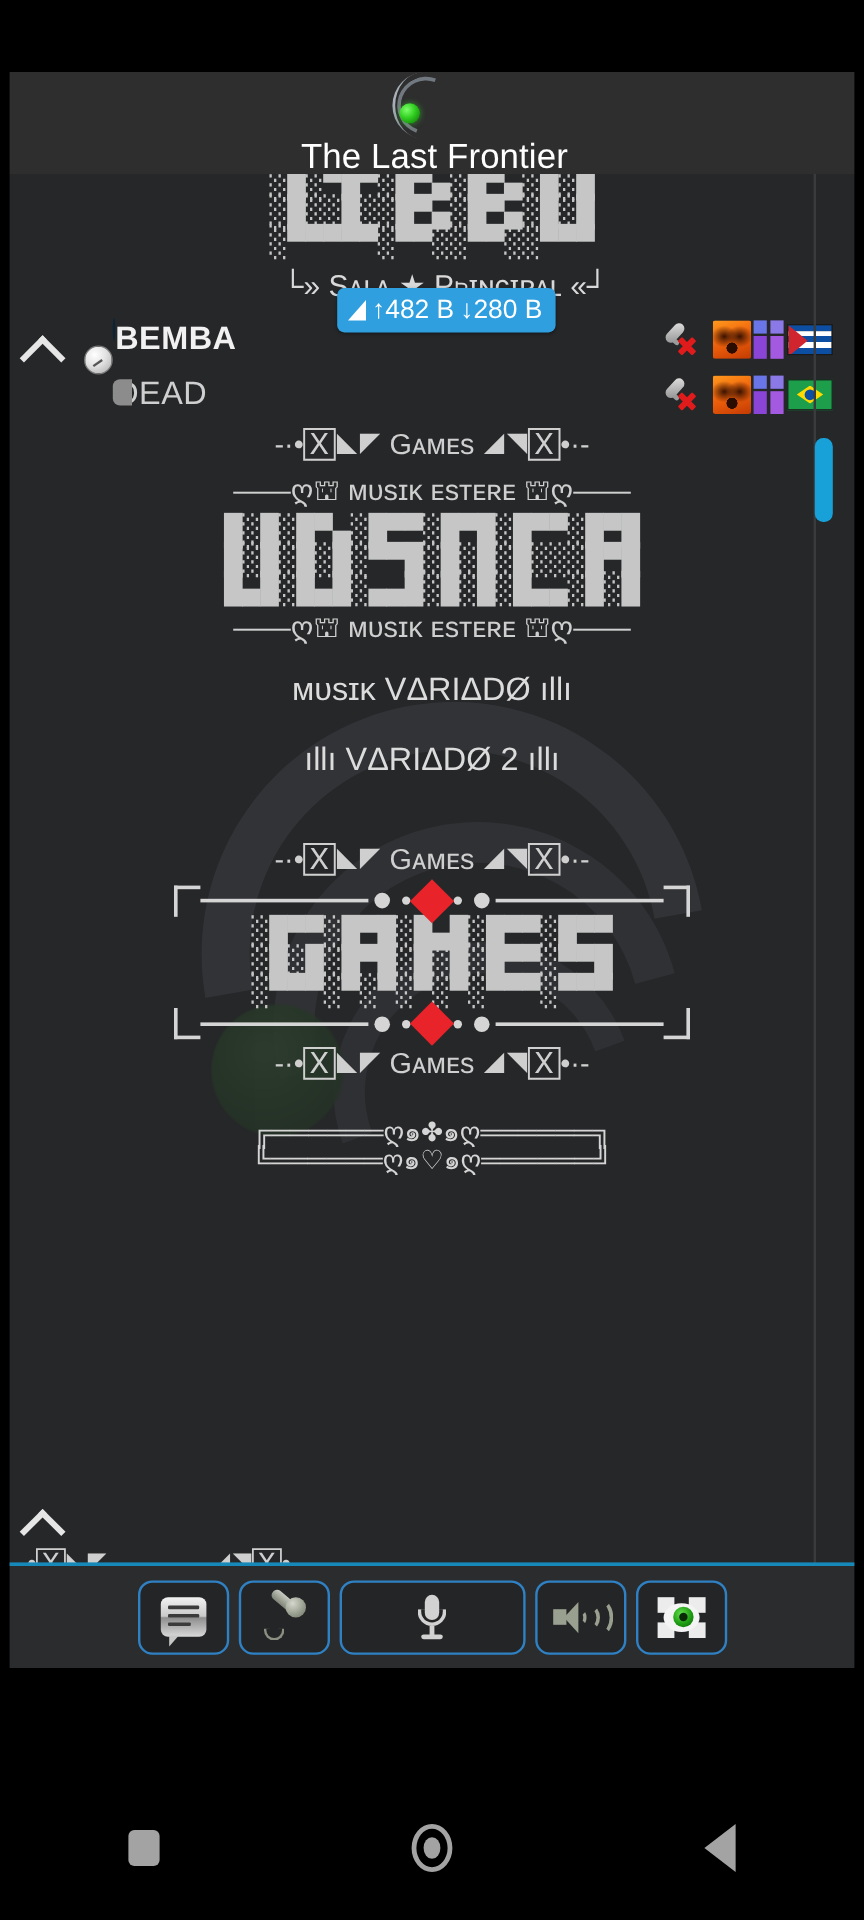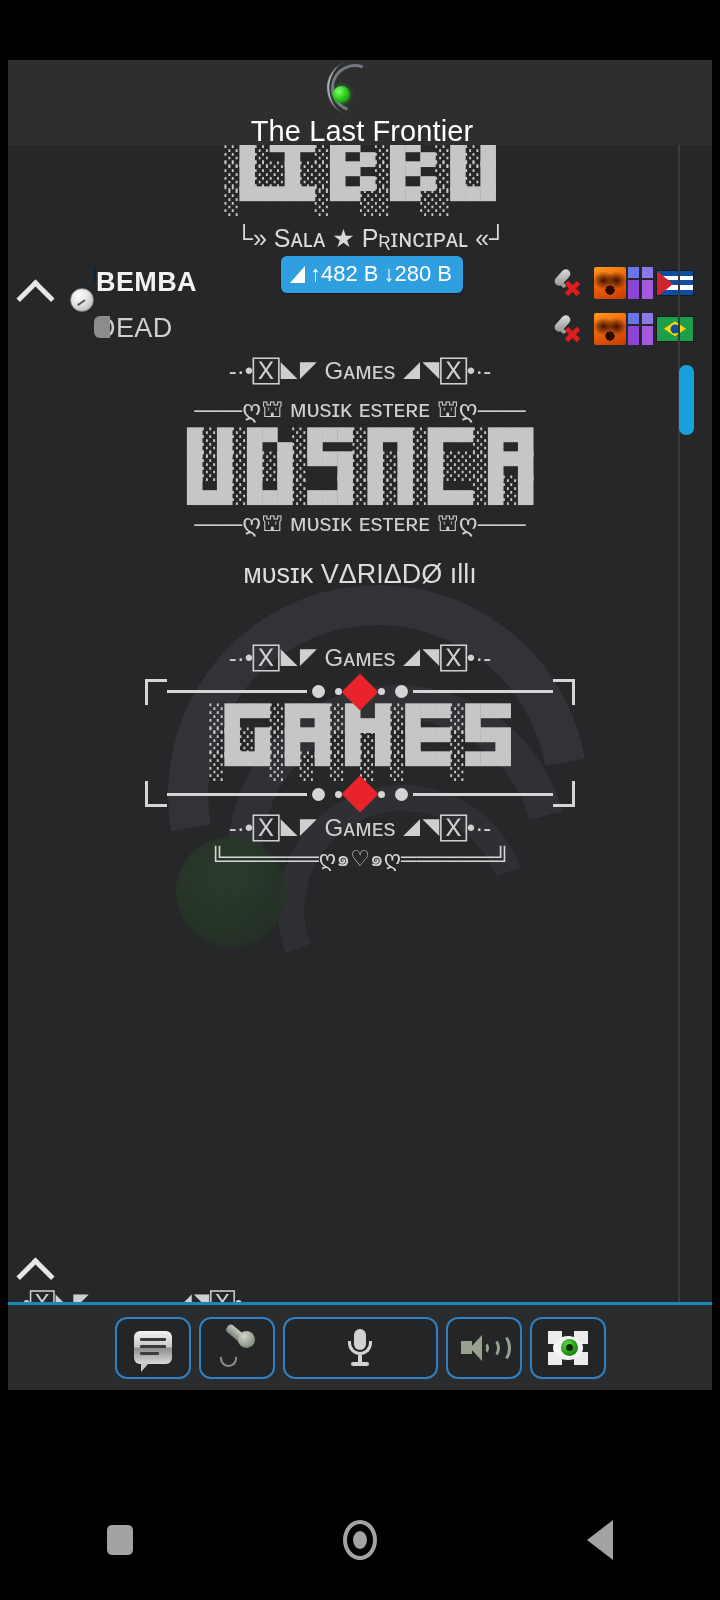--- a/index.html
+++ b/index.html
@@ -200,21 +200,21 @@
     display:flex; align-items:center; justify-content:center;
   }
   .chev:before {
     content:""; width:22px; height:22px;
     border-left:5px solid #e6e6e6; border-top:5px solid #e6e6e6;
     transform:rotate(45deg); margin-top:7px;
   }
 
   
   .netbadge {
-    position:absolute; left:281px; top:256px; z-index:8;
+    position:absolute; left:281px; top:240px; z-index:8;
     background:#2f9fe0; border-radius:6px;
     display:flex; align-items:center; gap:5px;
     padding:5px 11px 6px 9px;
     color:#fff; font-size:22px;
     box-shadow:0 1px 3px rgba(0,0,0,.35);
   }
   .netbadge .sig { width:0; height:0; border-left:15px solid transparent; border-bottom:17px solid #fff; }
 
   
   .diamond { display:inline-block; width:26px; height:26px; background:#e8232a; transform:rotate(45deg); vertical-align:middle; }
@@ -448,20 +448,21 @@
 
       <div class="row-sep"><span>——ღ⛫ ᴍᴜsɪᴋ</span> <span>ᴇsᴛᴇʀᴇ ⛫ღ——</span></div>
 
       <div class="ascii"><span>█░█░█▀▄░█▀▀░█▀█░█▀▀░█▀█</span>
 <span>█░█░█░█░▀▀█░█░█░█░░░█▀█</span>
 <span>█▄█░█▄█░▄▄█░█░█░█▄▄░█░█</span></div>
 
       <div class="row-sep"><span>——ღ⛫ ᴍᴜsɪᴋ</span> <span>ᴇsᴛᴇʀᴇ ⛫ღ——</span></div>
 
       <div class="chan">ᴍᴜsɪᴋ VΔRIΔDØ ıllı</div>
+      <div class="chan">ıllı VΔRIΔDØ 2 ıllı</div>
 
       <div class="row-sep" style="padding-top:40px">-·•🅇◣◤ Gᴀᴍᴇs ◢◥🅇•·-</div>
 
       <div class="gamesframe">
         <div class="gf-row">
           <span class="gf-bracketL"></span>
           <span class="gf-line" style="width:140px"></span>
           <span class="gf-dot"></span>
             <span class="gf-dot sm"></span>
           <span class="diamond"></span>
@@ -485,20 +486,21 @@
           <span class="diamond"></span>
           <span class="gf-dot sm"></span>
             <span class="gf-dot"></span>
           <span class="gf-line" style="width:140px"></span>
           <span class="gf-bracketRb"></span>
         </div>
       </div>
 
       <div class="row-sep">-·•🅇◣◤ Gᴀᴍᴇs ◢◥🅇•·-</div>
 
+      <div class="frame-line" style="padding-top:26px">╔══════ღ๑✤๑ღ══════╗</div>
       <div class="frame-line">╚══════ღ๑♡๑ღ══════╝</div>
 
     </div>
 
     <div class="scrolltrack"></div>
   </div>
 
   <div class="scrollthumb"></div>
 
   <div class="chev" style="top:272px"></div>

